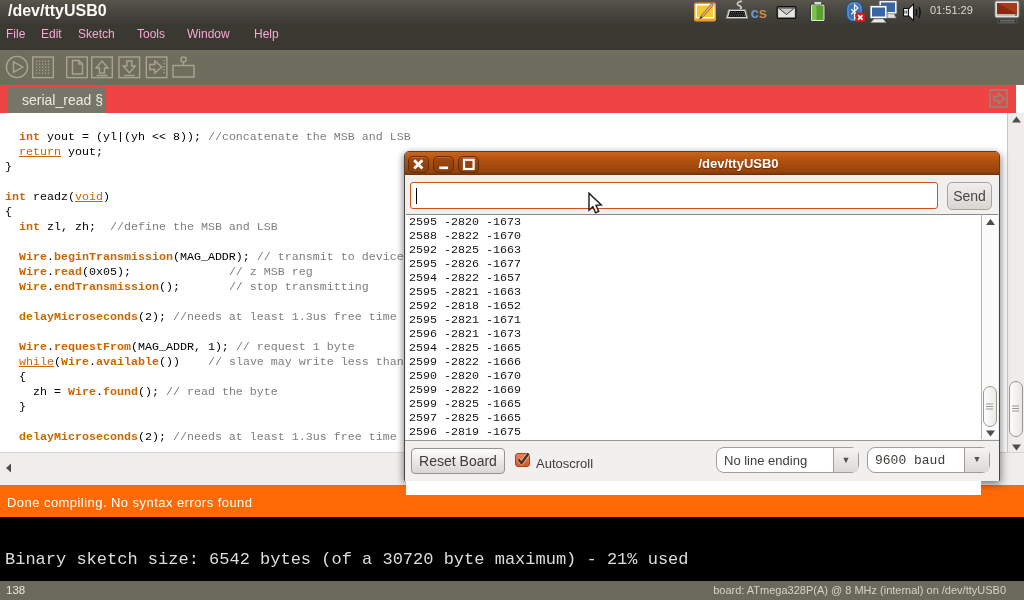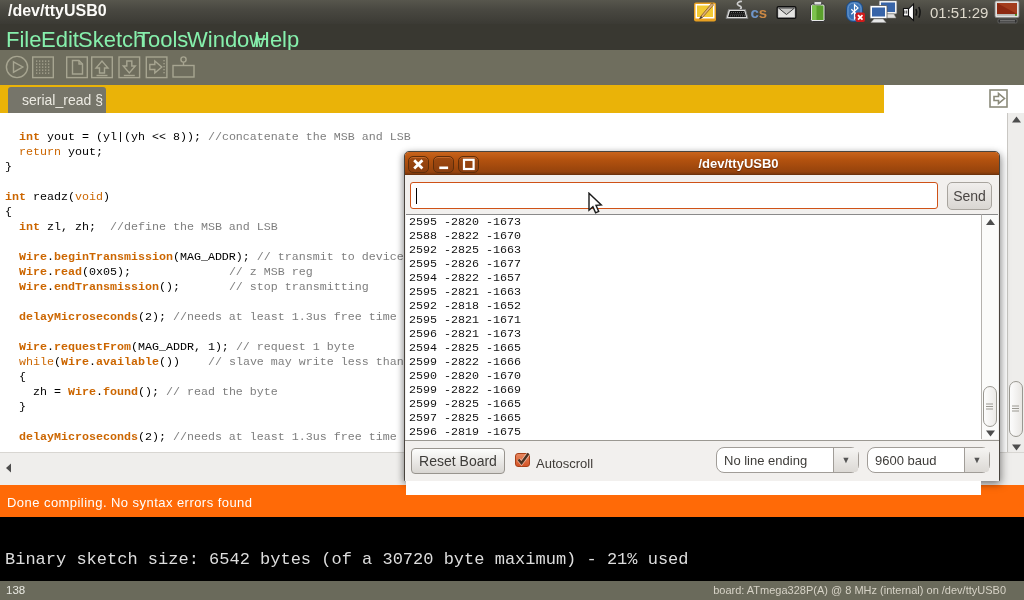--- a/index.html
+++ b/index.html
@@ -2,34 +2,34 @@
 <html><head>
 <meta charset="utf-8">
 <style>
 html,body{margin:0;padding:0;}
 #page{position:relative;width:1024px;height:600px;overflow:hidden;background:#fff;font-family:"Liberation Sans",sans-serif;}
 #page *{box-sizing:border-box;}
 .abs{position:absolute;}
 
 #titlebar{left:0;top:0;width:1024px;height:24px;background:linear-gradient(#57564d,#494841 40%,#3b3a34);}
 #titlebar .wt{position:absolute;left:8px;top:2px;font-size:16px;font-weight:bold;color:#fcfbf8;}
-#clock{position:absolute;left:930px;top:4px;font-size:15px;color:#ded9cc;}
-
-#menubar{left:0;top:24px;width:1024px;height:26px;background:#393831;color:#86efac;font-size:22px;}
+#clock{position:absolute;left:930px;top:4px;font-size:11px;color:#ded9cc;}
+
+#menubar{left:0;top:24px;width:1024px;height:26px;background:#393831;color:#f9a8d4;font-size:12px;}
 #menubar span{position:absolute;top:3px;}
 
 #toolbar{left:0;top:50px;width:1024px;height:35px;background:#6f6e5e;}
 
-#tabs{left:0;top:85px;width:884px;height:28px;background:#eab308;}
+#tabs{left:0;top:85px;width:1016px;height:28px;background:#ef4444;}
 #tab1{position:absolute;left:8px;top:2px;width:98px;height:26px;background:#76756a;border-radius:3px 3px 0 0;color:#eceae2;font-size:14px;line-height:26px;padding-left:14px;}
 
 #editor{left:0;top:113px;width:1007px;height:339px;background:#fff;overflow:hidden;}
 #editor pre{margin:0;padding:17px 0 0 5px;font-family:"Liberation Mono",monospace;font-size:11.67px;line-height:15px;color:#000;}
 .k{color:#cc6600;font-weight:bold;}
-.o{color:#cc6600;}
+.o{color:#cc6600;text-decoration:underline;}
 .c{color:#7e7e7e;}
 
 #edscroll{left:1007px;top:113px;width:17px;height:339px;background:#eeedeb;border-left:1px solid #c9c7c3;}
 #edthumb{position:absolute;left:1px;top:268px;width:14px;height:56px;background:linear-gradient(90deg,#fdfdfd,#e8e6e3);border:1px solid #978;border-color:#9a9891;border-radius:7px;}
 
 #hscroll{left:0;top:452px;width:1024px;height:33px;background:#efeeec;border-top:1px solid #d8d6d2;}
 
 #obar{left:0;top:485px;width:1024px;height:32px;background:#ff6a07;color:#fff;font-size:13px;letter-spacing:0.45px;}
 #obar span{position:absolute;left:7px;top:10px;}
 
@@ -53,21 +53,21 @@
 #sscroll{position:absolute;left:576px;top:62px;width:17px;height:225px;background:#fbfbfa;border-top:1px solid #8a8a8a;border-left:1px solid #b5b2ae;}
 #sthumb{position:absolute;left:1px;top:171px;width:14px;height:41px;background:linear-gradient(90deg,#fdfdfd,#eceae7);border:1px solid #9a9891;border-radius:7px;}
 
 #sbottom{position:absolute;left:0;top:288px;width:594px;height:41px;background:#f2f0ee;border-top:1px solid #9b9892;}
 #resetbtn{position:absolute;left:6px;top:7px;width:94px;height:26px;background:linear-gradient(#fdfdfc,#d9d6d2);border:1px solid #98948e;border-radius:4px;color:#3e3c39;font-size:14px;text-align:center;line-height:24px;}
 #chk{position:absolute;left:110px;top:12px;width:15px;height:14px;background:linear-gradient(#e8875f,#d55527);border:1px solid #a84018;border-radius:3px;}
 #chklbl{position:absolute;left:131px;top:15px;font-size:13px;color:#3f3b37;}
 .combo{position:absolute;top:6px;height:26px;border:1px solid #a19d98;border-radius:8px;background:#fff;font-size:13px;color:#3e3c39;}
 .combo .arr{position:absolute;right:0;top:0;height:24px;width:25px;background:linear-gradient(#f5f4f2,#dcd9d5);border-left:1px solid #a19d98;border-radius:0 3px 3px 0;color:#555;text-align:center;font-size:9px;line-height:24px;}
 #combo1{left:311px;width:143px;}
-#combo2{left:462px;width:123px;}
+#combo2{left:462px;width:123px;font-family:Liberation Mono, monospace;}
 .combo .txt{position:absolute;left:7px;top:5px;}
 </style>
 </head>
 <body>
 <div id="page">
   <div id="titlebar" class="abs">
       <span class="wt">/dev/ttyUSB0</span>
       <span id="clock">01:51:29</span>
     <svg width="334" height="24" style="position:absolute;left:690px;top:0">
 

